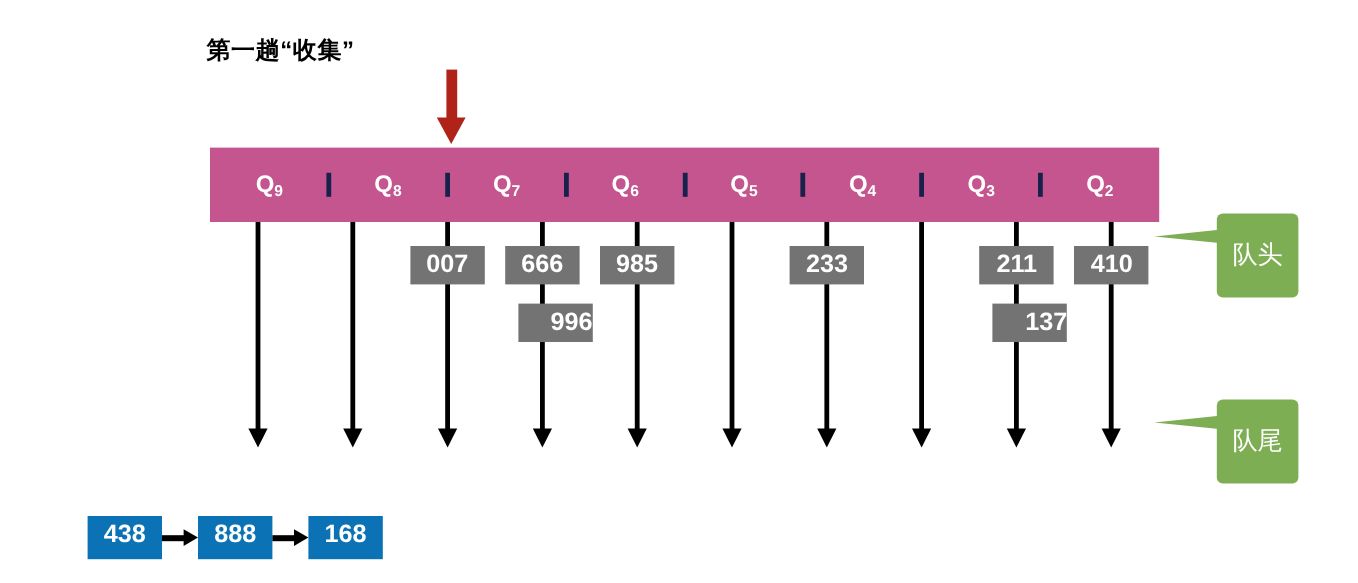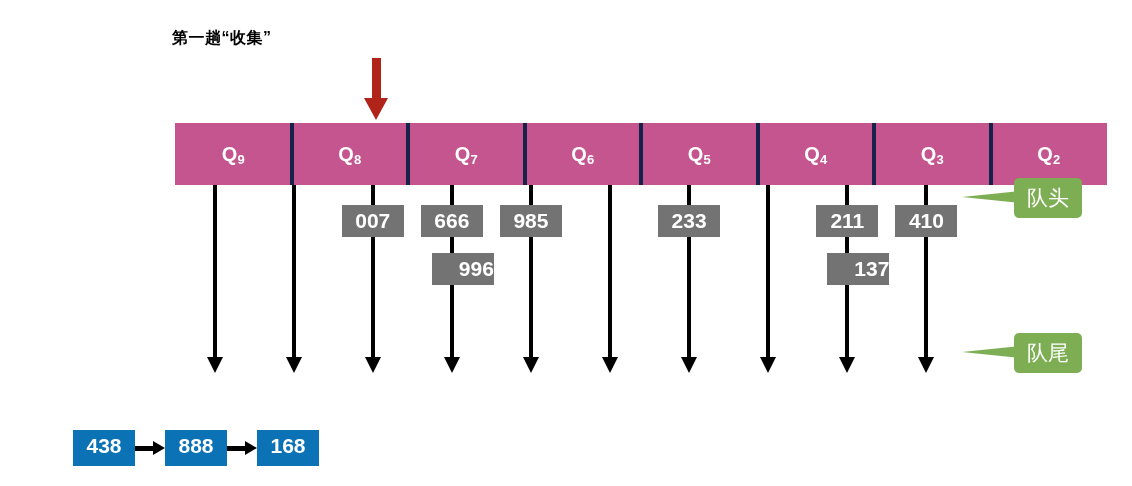--- a/index.html
+++ b/index.html
@@ -16,21 +16,21 @@
     height: 486px;
     background: #ffffff;
     overflow: hidden;
   }
 
   
   .title {
     position: absolute;
     left: 172px;
     top: 28px;
-    font-size: 16px;
+    font-size: 20px;
     font-weight: bold;
     color: #000000;
     letter-spacing: 0.5px;
     white-space: nowrap;
   }
 
   
   .red-arrow {
     position: absolute;
     left: 364px;
@@ -55,24 +55,25 @@
     border-left: 12px solid transparent;
     border-right: 12px solid transparent;
     border-top: 22px solid #B02318;
   }
 
   
   .queue-bar {
     position: absolute;
     left: 175px;
     top: 123px;
-    width: 932px;
+    width: 791px;
     height: 62px;
     background: #C4558E;
     display: flex;
+    align-items: center;
   }
   .queue-cell {
     position: relative;
     flex: 1 1 0;
     display: flex;
     align-items: center;
     justify-content: center;
     color: #ffffff;
   }
   .queue-cell + .queue-cell::before {
@@ -160,21 +161,21 @@
     height: 0;
     border-top: 6px solid transparent;
     border-bottom: 6px solid transparent;
     border-right: 58px solid #7EAE54;
   }
   .callout .chip {
     position: absolute;
     left: 52px;
     top: 0;
     height: 38px;
-    padding: 1px 13px;
+    padding: 16px 13px;
     background: #7EAE54;
     border-radius: 5px;
     color: #ffffff;
     font-size: 21px;
     line-height: 38px;
     white-space: nowrap;
   }
 
   
   .list-row {

